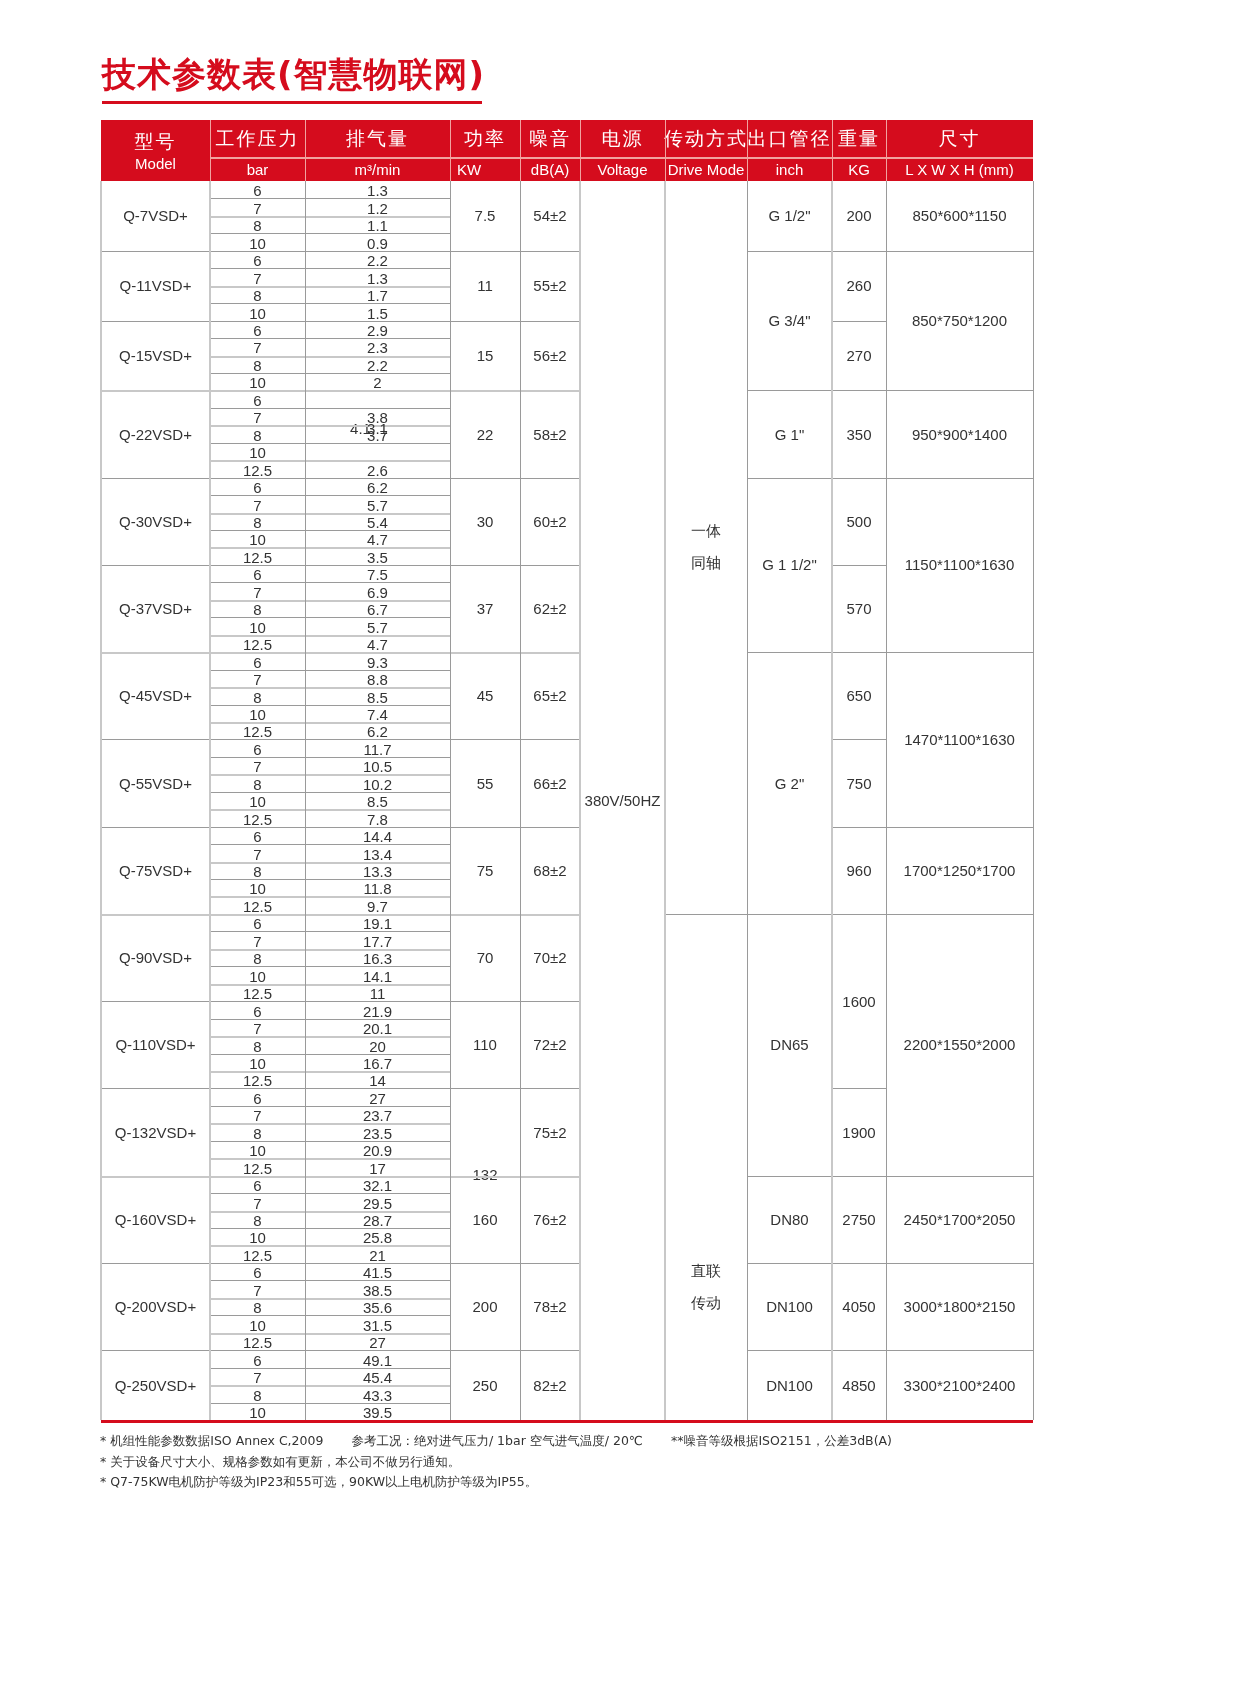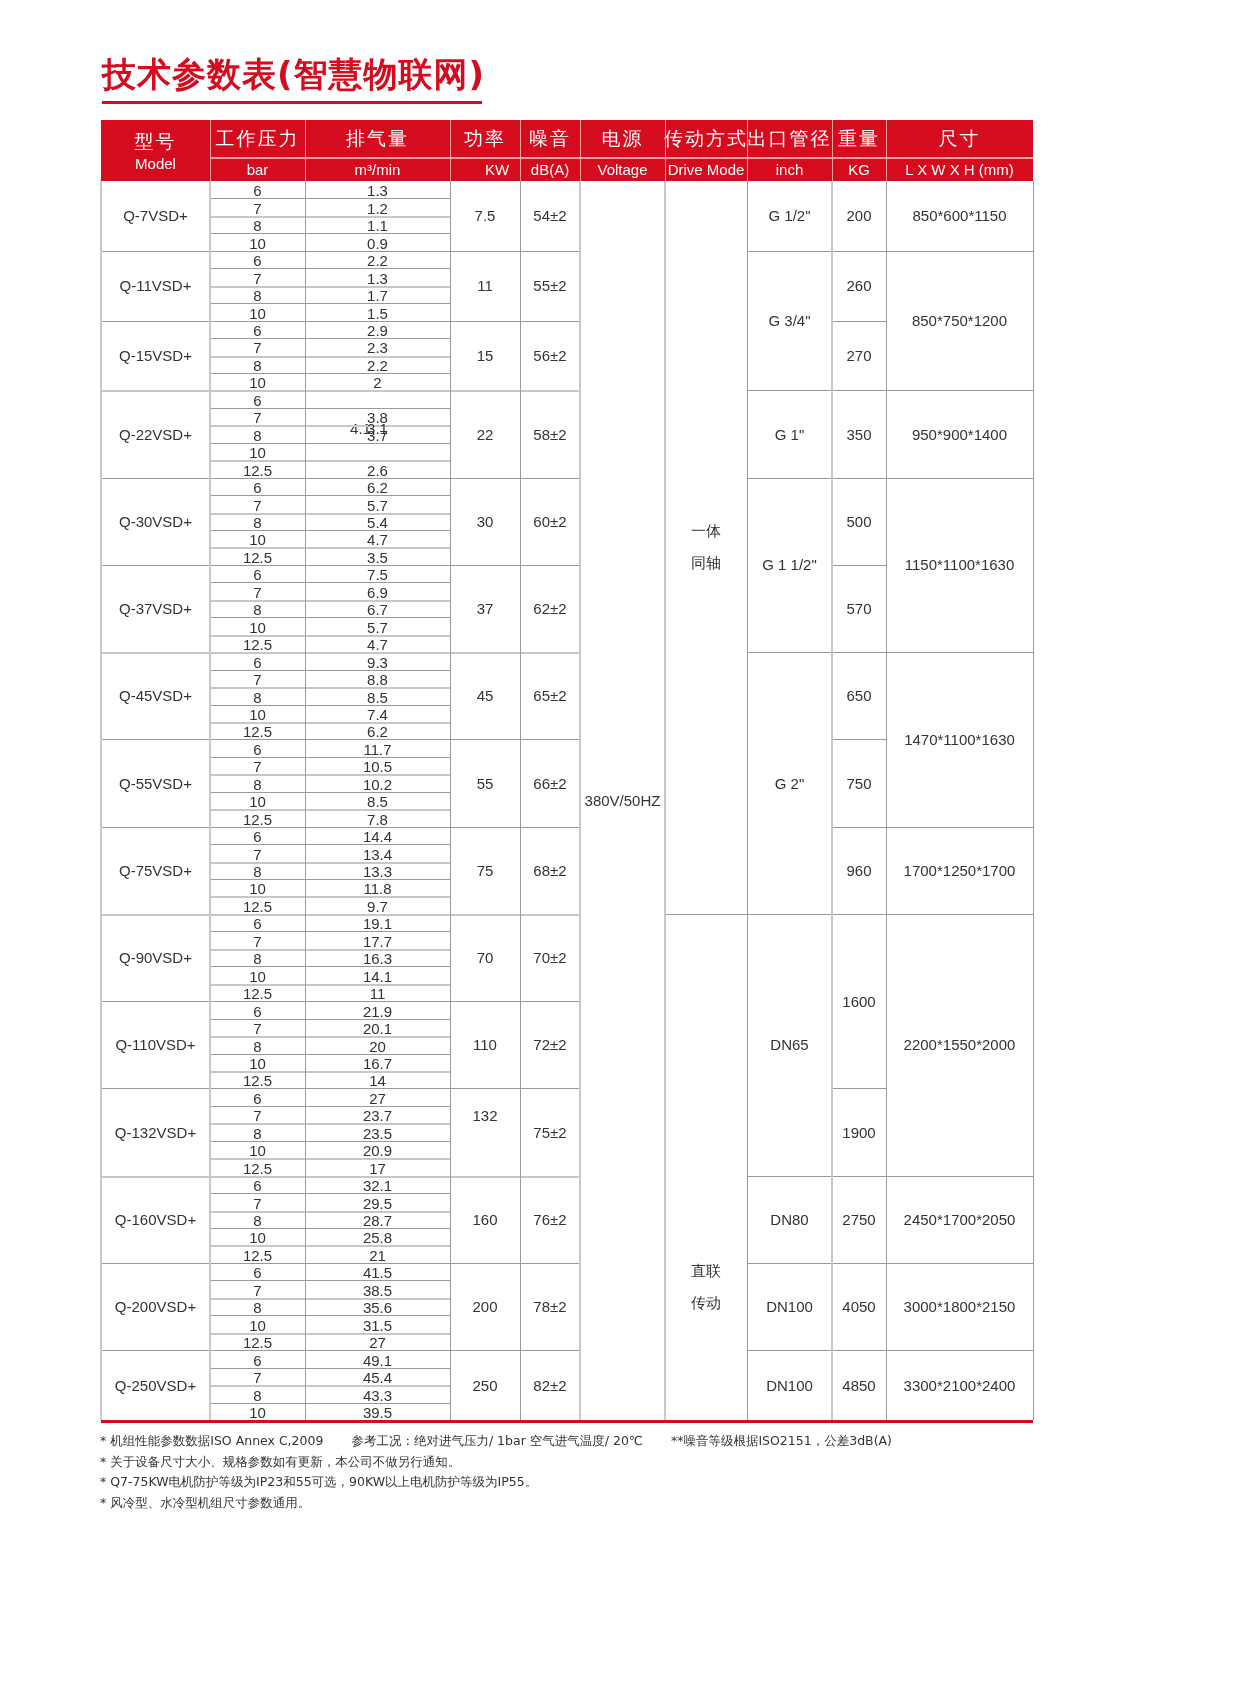--- a/index.html
+++ b/index.html
@@ -35,21 +35,21 @@
     <div class="cell hdr" style="left: 101px; top: 120px; width: 932px; height: 61px;"></div>
     <div class="cell hdr" style="left: 101px; top: 120px; width: 109px; height: 61px; flex-direction: column;">
       <div class="hdr-cn" style="">型号</div>
       <div class="hdr-en">Model</div>
     </div>
     <div class="cell hdr hdr-cn" style="left: 210px; top: 120px; width: 95px; height: 37px;">工作压力</div>
     <div class="cell hdr hdr-en" style="left: 210px; top: 158px; width: 95px; height: 23px;">bar</div>
     <div class="cell hdr hdr-cn" style="left: 305px; top: 120px; width: 145px; height: 37px;">排气量</div>
     <div class="cell hdr hdr-en" style="left: 305px; top: 158px; width: 145px; height: 23px;">m³/min</div>
     <div class="cell hdr hdr-cn" style="left: 450px; top: 120px; width: 70px; height: 37px;">功率</div>
-    <div class="cell hdr hdr-en" style="left: 462px; top: 158px; width: 70px; height: 23px;">KW</div>
+    <div class="cell hdr hdr-en" style="left: 434px; top: 158px; width: 70px; height: 23px;">KW</div>
     <div class="cell hdr hdr-cn" style="left: 520px; top: 120px; width: 60px; height: 37px;">噪音</div>
     <div class="cell hdr hdr-en" style="left: 520px; top: 158px; width: 60px; height: 23px;">dB(A)</div>
     <div class="cell hdr hdr-cn" style="left: 580px; top: 120px; width: 85px; height: 37px;">电源</div>
     <div class="cell hdr hdr-en" style="left: 580px; top: 158px; width: 85px; height: 23px;">Voltage</div>
     <div class="cell hdr hdr-cn" style="left: 665px; top: 120px; width: 82px; height: 37px;">传动方式</div>
     <div class="cell hdr hdr-en" style="left: 665px; top: 158px; width: 82px; height: 23px;">Drive Mode</div>
     <div class="cell hdr hdr-cn" style="left: 747px; top: 120px; width: 85px; height: 37px;">出口管径</div>
     <div class="cell hdr hdr-en" style="left: 747px; top: 158px; width: 85px; height: 23px;">inch</div>
     <div class="cell hdr hdr-cn" style="left: 832px; top: 120px; width: 54px; height: 37px;">重量</div>
     <div class="cell hdr hdr-en" style="left: 832px; top: 158px; width: 54px; height: 23px;">KG</div>
@@ -261,21 +261,21 @@
     <div class="hl" style="left: 210px; top: 1105.89px; width: 240px;"></div>
     <div class="cell sub" style="left: 210px; top: 1123.34px; width: 95px; height: 17.4507px; align-items: flex-end;">8</div>
     <div class="cell sub" style="left: 305px; top: 1123.34px; width: 145px; height: 17.4507px; align-items: flex-end;">23.5</div>
     <div class="hl light" style="left: 210px; top: 1123.34px; width: 240px;"></div>
     <div class="cell sub" style="left: 210px; top: 1140.79px; width: 95px; height: 17.4507px; align-items: flex-end;">10</div>
     <div class="cell sub" style="left: 305px; top: 1140.79px; width: 145px; height: 17.4507px; align-items: flex-end;">20.9</div>
     <div class="hl" style="left: 210px; top: 1140.79px; width: 240px;"></div>
     <div class="cell sub" style="left: 210px; top: 1158.24px; width: 95px; height: 17.4507px; align-items: flex-end;">12.5</div>
     <div class="cell sub" style="left: 305px; top: 1158.24px; width: 145px; height: 17.4507px; align-items: flex-end;">17</div>
     <div class="hl light" style="left: 210px; top: 1158.24px; width: 240px;"></div>
-    <div class="cell body-text" style="left: 450px; top: 1072px; width: 70px; height: 87.2535px;">132</div>
+    <div class="cell body-text" style="left: 450px; top: 1131px; width: 70px; height: 87.2535px;">132</div>
     <div class="cell body-text" style="left: 520px; top: 1088.44px; width: 60px; height: 87.2535px;">75±2</div>
     <div class="hl" style="left: 101px; top: 1088.44px; width: 479px;"></div>
     <div class="cell body-text" style="left: 101px; top: 1175.69px; width: 109px; height: 87.2535px;">Q-160VSD+</div>
     <div class="cell sub" style="left: 210px; top: 1175.69px; width: 95px; height: 17.4507px; align-items: flex-end;">6</div>
     <div class="cell sub" style="left: 305px; top: 1175.69px; width: 145px; height: 17.4507px; align-items: flex-end;">32.1</div>
     <div class="cell sub" style="left: 210px; top: 1193.14px; width: 95px; height: 17.4507px; align-items: flex-end;">7</div>
     <div class="cell sub" style="left: 305px; top: 1193.14px; width: 145px; height: 17.4507px; align-items: flex-end;">29.5</div>
     <div class="hl" style="left: 210px; top: 1193.14px; width: 240px;"></div>
     <div class="cell sub" style="left: 210px; top: 1210.59px; width: 95px; height: 17.4507px; align-items: flex-end;">8</div>
     <div class="cell sub" style="left: 305px; top: 1210.59px; width: 145px; height: 17.4507px; align-items: flex-end;">28.7</div>
@@ -409,14 +409,13 @@
   </div>
 
 <div class="bottom-red"></div>
 
 <div class="notes">
   <div class="note">
     <span>* 机组性能参数数据ISO Annex C,2009</span><span style="width:28px"></span><span>参考工况：绝对进气压力/ 1bar  空气进气温度/ 20℃</span><span style="width:28px"></span><span>**噪音等级根据ISO2151，公差3dB(A)</span>
   </div>
   <div class="note">* 关于设备尺寸大小、规格参数如有更新，本公司不做另行通知。</div>
   <div class="note">* Q7-75KW电机防护等级为IP23和55可选，90KW以上电机防护等级为IP55。</div>
-  <div class="note">* 风冷型、水冷型机组尺寸参数通用。</div>
 </div>
 
 </body></html>

